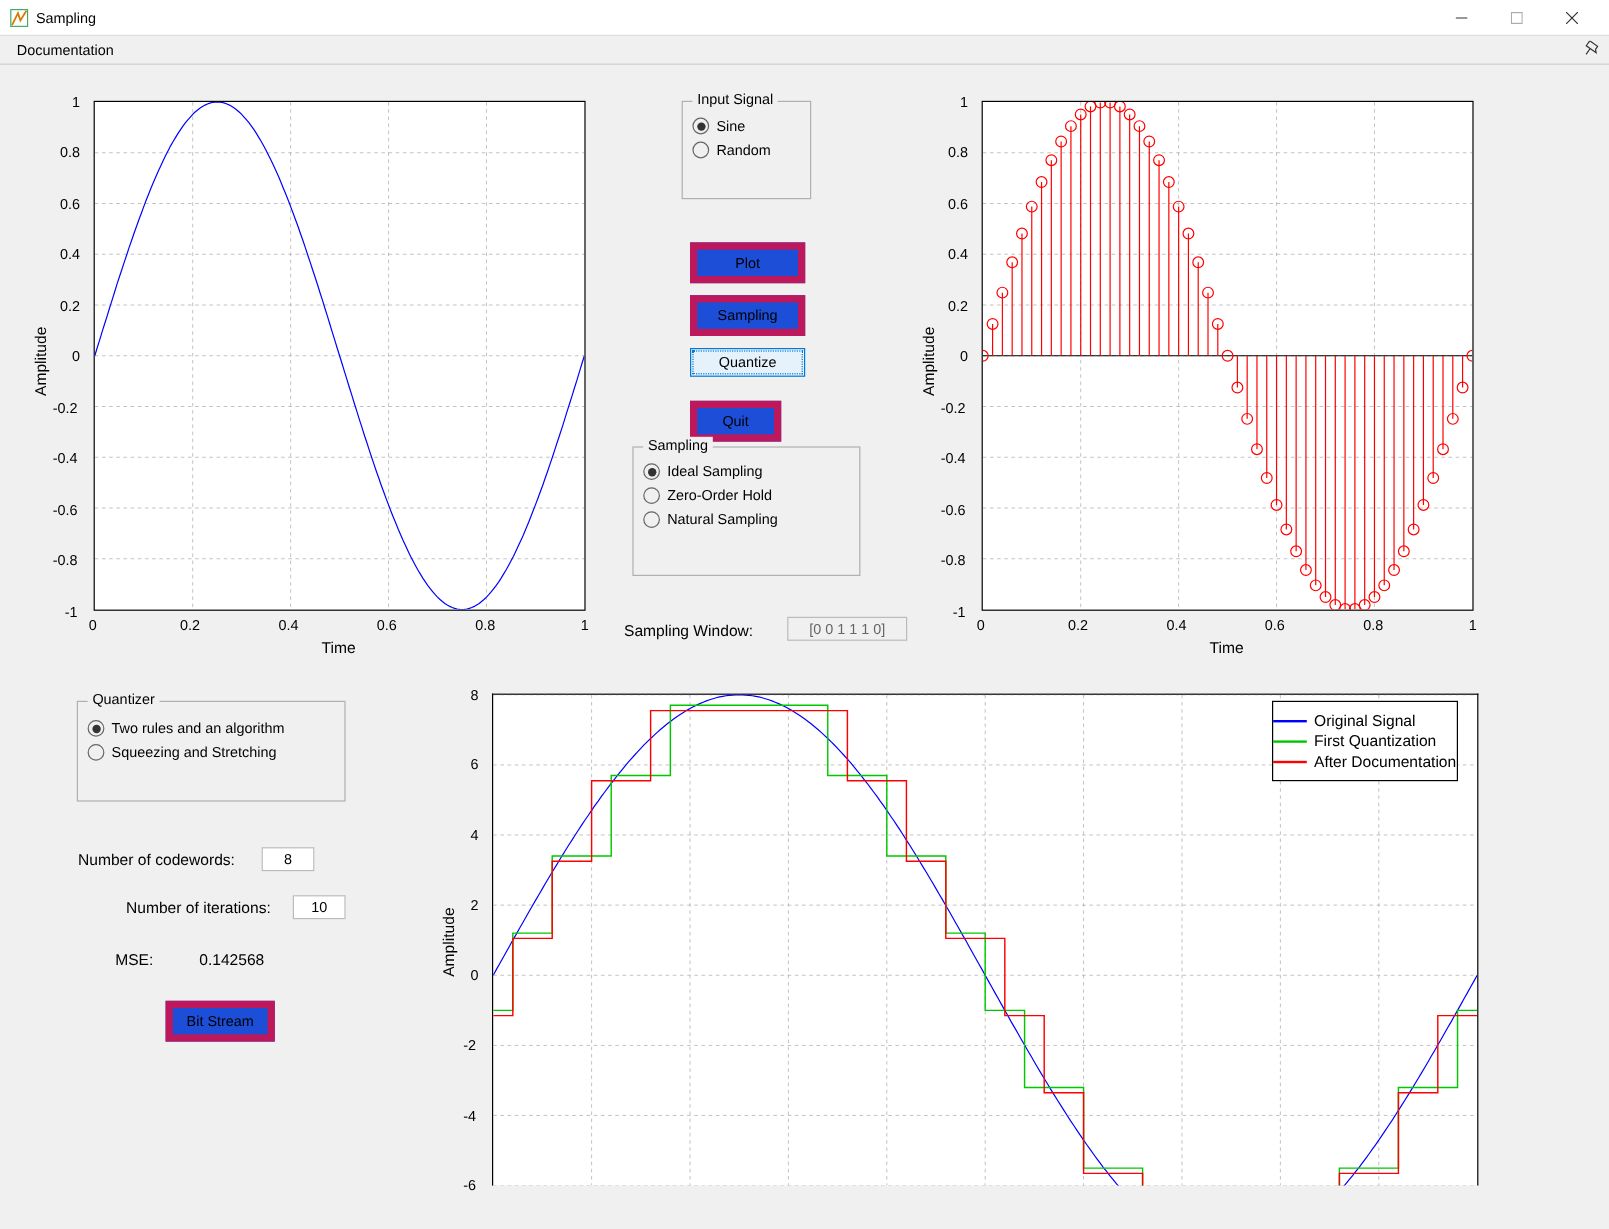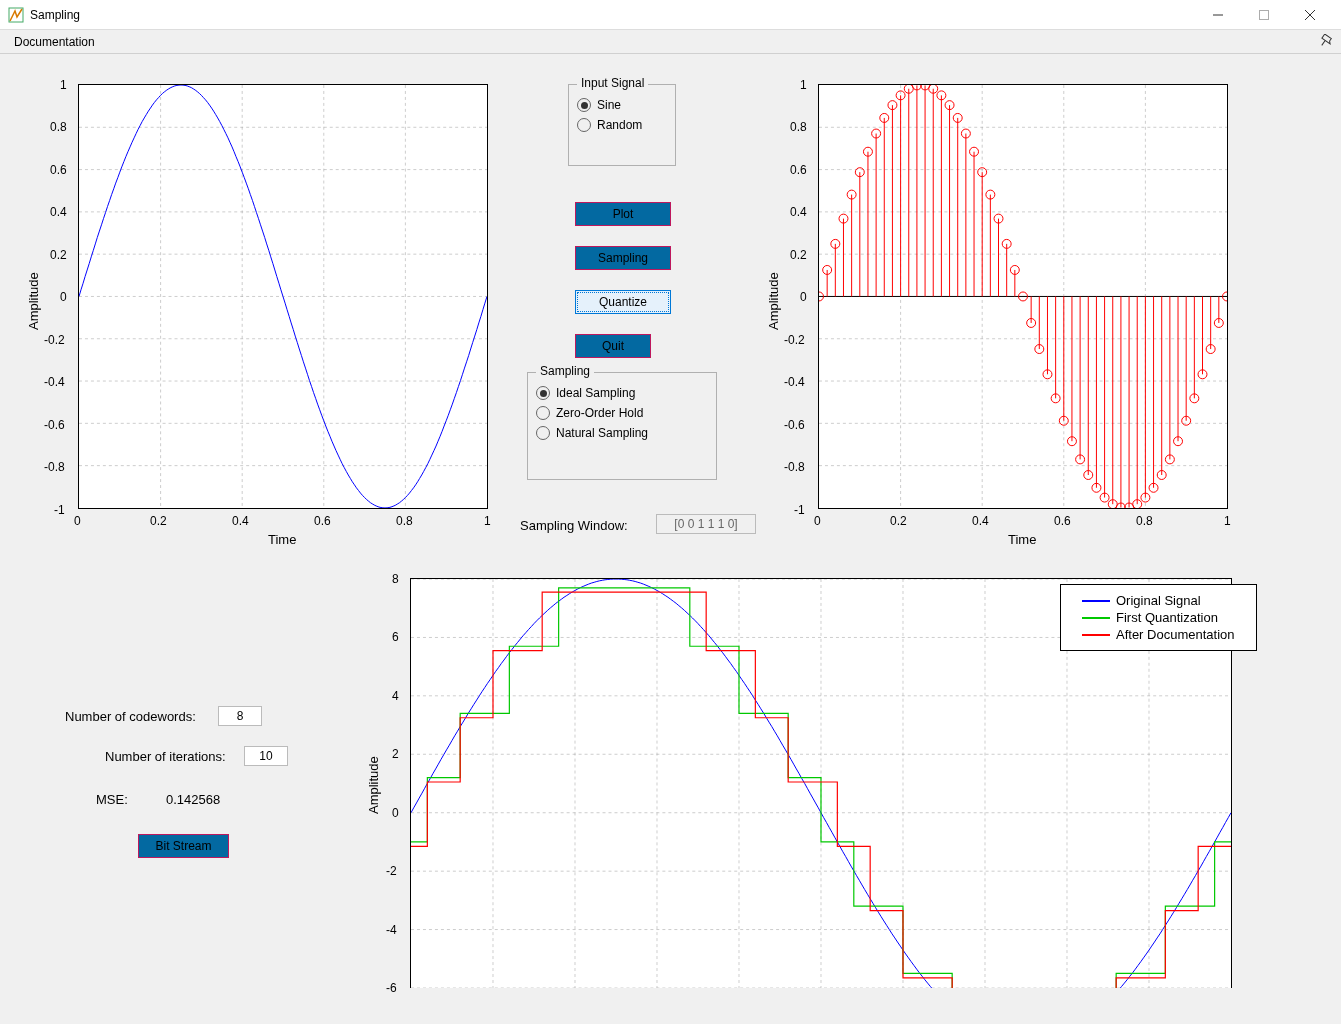--- a/index.html
+++ b/index.html
@@ -38,35 +38,35 @@
 .tick { position: absolute; font-size: 12px; }
 
 .panel { position: absolute; border: 1px solid #b0b0b0; background: #f0f0f0; }
 .panel-title { position: absolute; top: -9px; left: 8px; background: #f0f0f0; padding: 0 4px; font-size: 12px; }
 
 .radio-row { display: flex; align-items: center; gap: 6px; padding: 3px 8px; cursor: default; }
 .radio { width: 14px; height: 14px; border: 1px solid #666; border-radius: 50%; display: flex; align-items: center; justify-content: center; }
 .radio.checked::after { content: ''; width: 7px; height: 7px; background: #333; border-radius: 50%; }
 
 .btn {
-  display: block; text-align: center; background: #0369a1;
-  border: 1px solid #be185d; padding: 4px 0; cursor: default;
+  display: block; text-align: center; background: #1d4ed8;
+  border: 6px solid #be185d; padding: 4px 0; cursor: default;
   font-size: 12px;
 }
 .btn.focused { border: 1px solid #0078d7; outline: 1px dotted #0078d7; outline-offset: -3px; background: #e5f1fb; }
 
 .static-label { position: absolute; font-size: 13px; }
 .input-box { border: 1px solid #bbb; background: #fff; padding: 2px 8px; font-size: 12px; text-align: center; }
 .input-box.disabled { background: #f0f0f0; color: #666; }
 
 svg { display: block; }
 
 .legend {
   position: absolute; background: #fff; border: 1px solid #000;
-  padding: 6px 21px; font-size: 13px;
+  padding: 6px 0; font-size: 13px;
 }
 .legend-row { display: flex; align-items: center; gap: 6px; margin: 2px 0; }
 .legend-line { width: 28px; height: 2px; }
 </style>
 </head>
 <body>
 
 <div class="titlebar">
   <div class="titlebar-left">
     <svg class="app-icon" viewBox="0 0 16 16">
@@ -325,20 +325,33 @@
     <div class="radio-row">
           <div class="radio"></div>
           <span>Natural Sampling</span>
         </div>
   </div>
 </div>
 
 <div class="static-label" style="left:520px; top:464px;">Sampling Window:</div>
 <div class="input-box disabled" style="position:absolute; left:656px; top:460px; width:100px;">[0 0 1 1 1 0]</div>
 
+<div class="panel" style="left:64px; top:530px; width:224px; height:84px;">
+  <div class="panel-title">Quantizer</div>
+  <div style="padding-top:12px;">
+    <div class="radio-row">
+          <div class="radio checked"></div>
+          <span>Two rules and an algorithm</span>
+        </div>
+    <div class="radio-row">
+          <div class="radio"></div>
+          <span>Squeezing and Stretching</span>
+        </div>
+  </div>
+</div>
 
 <div class="static-label" style="left:65px; top:655px;">Number of codewords:</div>
 <div class="input-box" style="position:absolute; left:218px; top:652px; width:44px;">8</div>
 
 <div class="static-label" style="left:65px; top:695px;margin-left:40px;">Number of iterations:</div>
 <div class="input-box" style="position:absolute; left:244px; top:692px; width:44px;">10</div>
 
 <div class="static-label" style="left:96px; top:738px;">MSE:</div>
 <div class="static-label" style="left:166px; top:738px;">0.142568</div>
 

